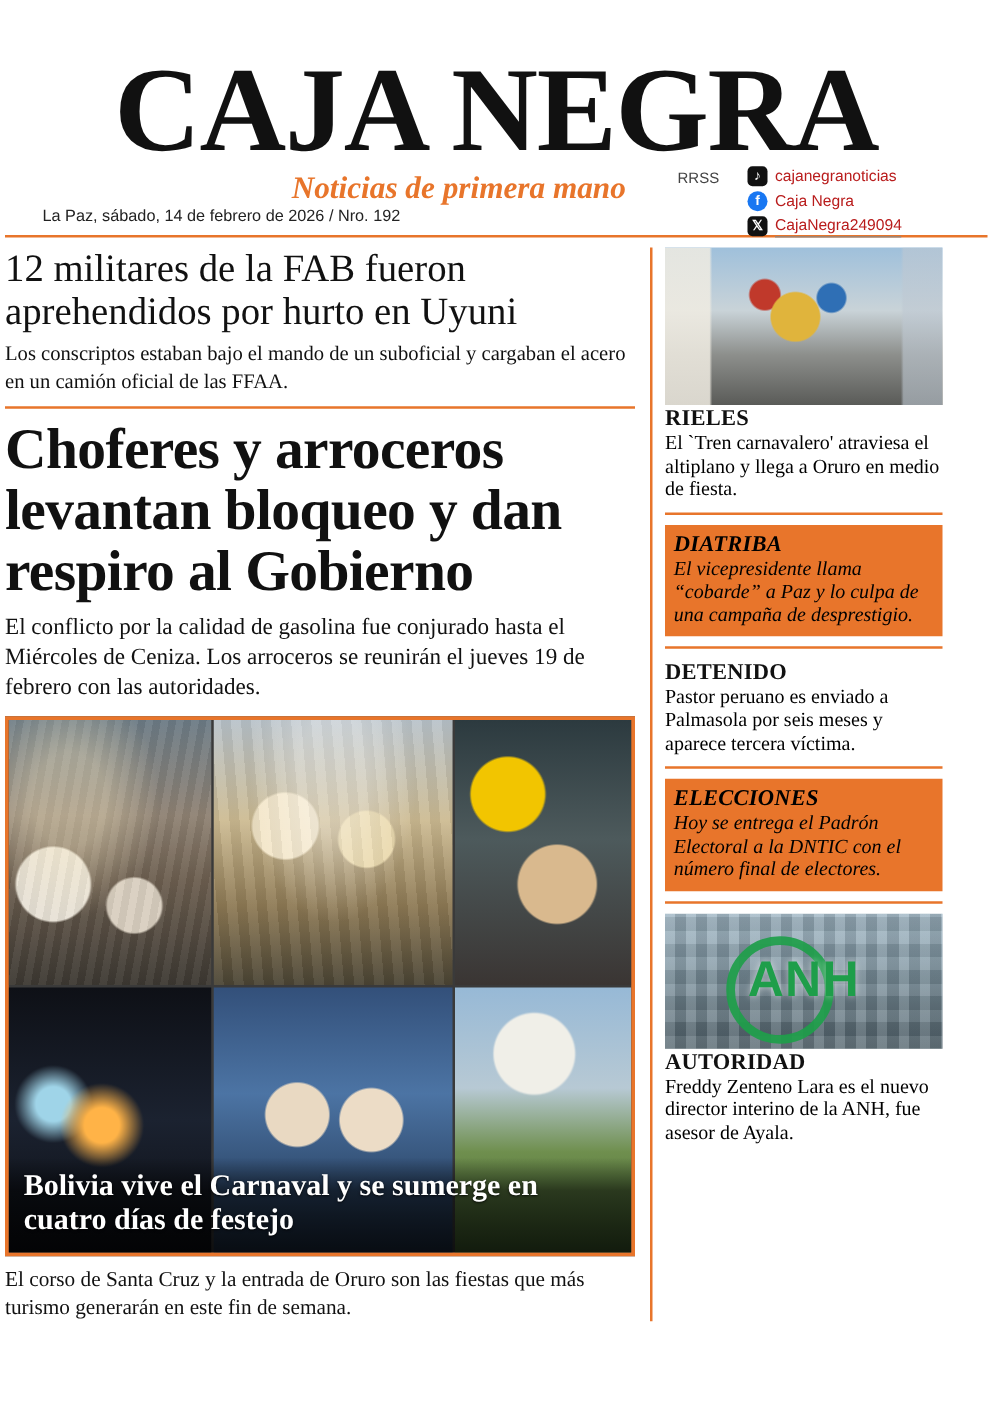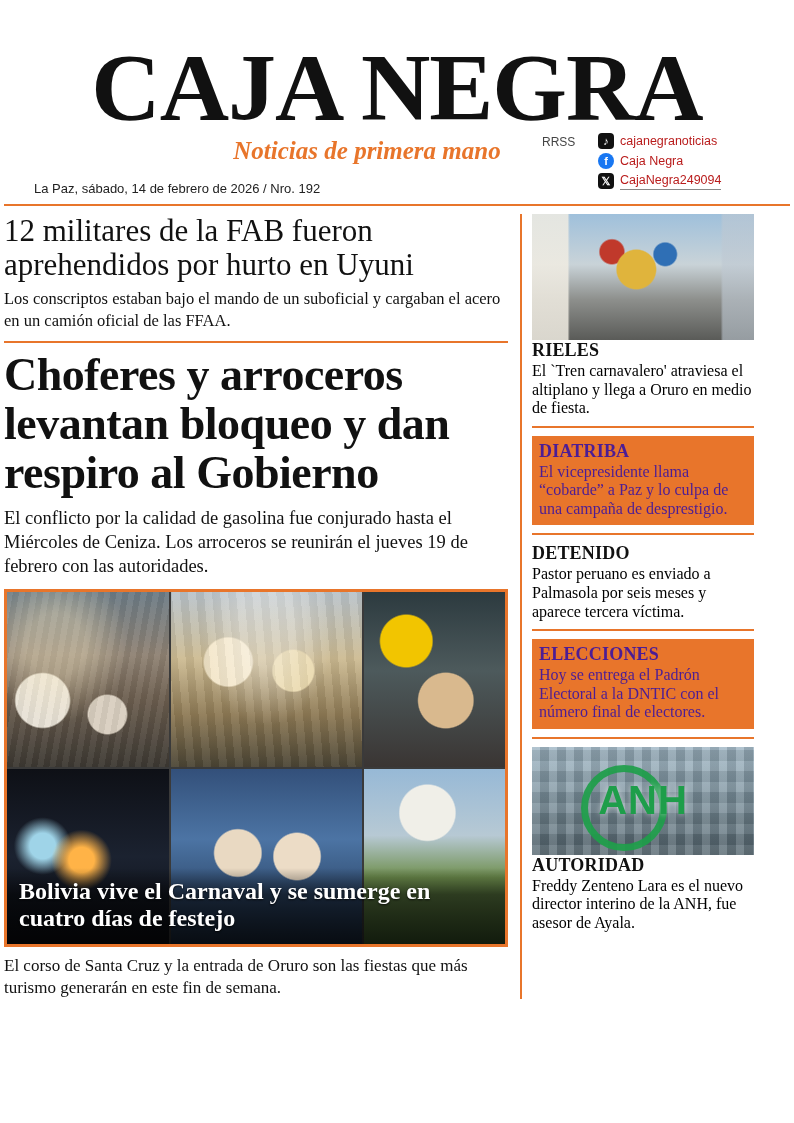--- a/index.html
+++ b/index.html
@@ -96,21 +96,21 @@
   }
   .ico-tiktok { background: #111; }
   .ico-fb { background: #1877F2; border-radius: 50%; }
   .ico-x { background: #111; }
   .rrss-text { color: #b91c1c; white-space: nowrap; }
   .rrss-underline { border-bottom: 1px solid #888; }
 
   .dateline {
     font-size: 13px;
     color: #222;
-    margin-top: 16px;
+    margin-top: 0;
     padding-left: 30px;
   }
 
   .rule-top {
     border: none;
     border-top: 2px solid #E8752B;
     margin: 8px 0 0 0;
   }
 
   
@@ -170,21 +170,21 @@
     font-size: 18.5px;
     line-height: 1.32;
     margin: 0 0 10px 0;
     color: #111;
   }
 
   
   .collage {
     position: relative;
     width: 100%;
-    height: 358px;
+    height: 432px;
     border: 3px solid #E8752B;
     box-sizing: border-box;
     overflow: hidden;
     background: #3a3a3a;
   }
   .collage-grid {
     position: absolute;
     inset: 0;
     display: grid;
     grid-template-columns: 1.15fr 1.35fr 1fr;
@@ -290,21 +290,21 @@
     line-height: 1.16;
     margin: 0;
     color: #000000;
   }
   .side-box {
     background: #E8752B;
     padding: 5px 7px 7px 7px;
     box-sizing: border-box;
   }
   .side-box .side-kicker,
-  .side-box .side-text { color: #4c1d95; }
+  .side-box .side-text { color: #000000; font-style: italic; }
 
   
   .side-photo-train {
     width: 100%;
     height: 126px;
     background:
       radial-gradient(circle at 47% 44%, #e0b43c 0 14%, rgba(224,180,60,0) 15%),
       radial-gradient(circle at 36% 30%, #c0392b 0 7%, rgba(192,57,43,0) 8%),
       radial-gradient(circle at 60% 32%, #2f6fb5 0 7%, rgba(47,111,181,0) 8%),
       linear-gradient(180deg, #9fc0db 0%, #c9d3d8 40%, #8d8f8c 68%, #5a5b58 100%);

